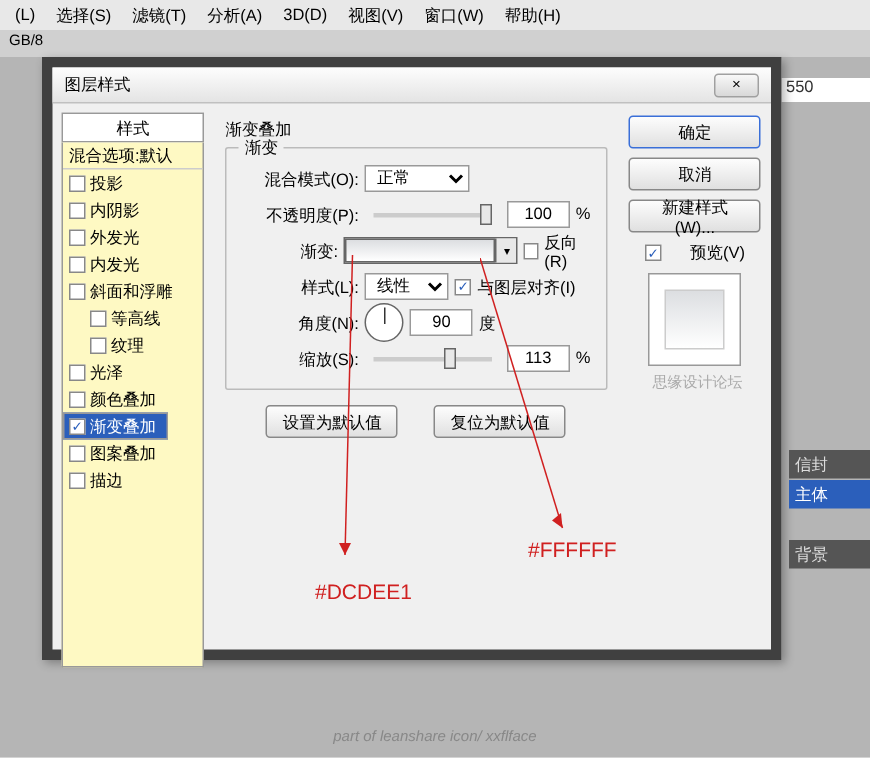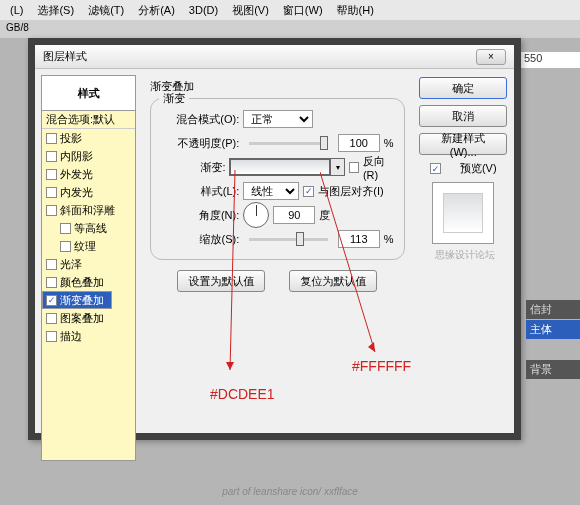--- a/index.html
+++ b/index.html
@@ -5,31 +5,31 @@
 *{box-sizing:border-box;margin:0;padding:0;font-family:"Microsoft YaHei",SimSun,sans-serif;font-size:11px}
 body{width:580px;height:505px;background:#b5b5b5;overflow:hidden;position:relative}
 .menubar{background:#e8e8e8;height:20px;display:flex;align-items:center;padding:0 4px;gap:2px}
 .menubar span{padding:2px 6px}
 .ruler-row{background:#fff;height:16px;position:absolute;top:52px;left:520px;right:0;font-size:9px;color:#333;padding-left:4px}
 .dialog{position:absolute;left:28px;top:38px;width:493px;height:402px;background:#f0f0f0;border:7px solid #404040;box-shadow:2px 2px 6px rgba(0,0,0,.3)}
 .titlebar{height:24px;background:linear-gradient(#fdfdfd,#e4e4e4);border-bottom:1px solid #c0c0c0;display:flex;align-items:center;padding:0 8px;justify-content:space-between}
 .close-btn{width:30px;height:16px;border:1px solid #a0a0a0;background:linear-gradient(#f8f8f8,#d8d8d8);border-radius:3px;display:flex;align-items:center;justify-content:center;font-size:10px}
 .dlg-body{display:flex;height:calc(100% - 24px);padding:6px;gap:6px}
 .left-col{width:98px}
-.left-col .hdr{background:#fff;border:1px solid #999;height:36px;display:flex;align-items:center;justify-content:center;font-weight:bold}
+.left-col .hdr{background:#fff;border:1px solid #999;height:20px;display:flex;align-items:center;justify-content:center;font-weight:normal}
 .style-list{border:1px solid #999;border-top:none;background:#fef9c3;height:350px}
 .style-item{height:18px;display:flex;align-items:center;padding:0 4px;gap:3px}
 .style-item.header{border-bottom:1px solid #ccc}
 .style-item.indent{padding-left:18px}
 .style-item.sel{background:#2b5fbb;color:#fff}
 .cb{width:11px;height:11px;border:1px solid #888;background:#fff;display:inline-flex;align-items:center;justify-content:center;font-size:9px;color:#2b5fbb}
 .cb.checked::after{content:"✓"}
 .mid-col{flex:1;padding:4px 8px;position:relative}
 .group-title{font-size:11px;margin-bottom:4px}
-.fieldset{border:1px solid #bbb;padding:8px 10px;border-radius:12px;position:relative}
+.fieldset{border:1px solid #bbb;padding:8px 10px;border-radius:2px;position:relative}
 .fieldset .legend{position:absolute;top:-8px;left:8px;background:#f0f0f0;padding:0 4px}
 .row{display:flex;align-items:center;height:24px;gap:4px}
 .row label{width:78px;text-align:right;white-space:nowrap}
 .sel,.txt{border:1px solid #999;background:#fff;height:18px;padding:0 3px}
 .sel{width:70px}
 .slider{flex:1;height:3px;background:#ccc;position:relative;margin:0 6px}
 .slider .thumb{position:absolute;width:8px;height:14px;background:#e8e8e8;border:1px solid #666;top:-6px}
 .num{width:42px;border:1px solid #999;background:#fff;height:18px;text-align:center;padding:0 2px}
 .grad-bar{width:100px;height:16px;border:1px solid #666;background:linear-gradient(#dcdee1,#ffffff)}
 .grad-bar-wrap{display:flex;border:1px solid #666}

